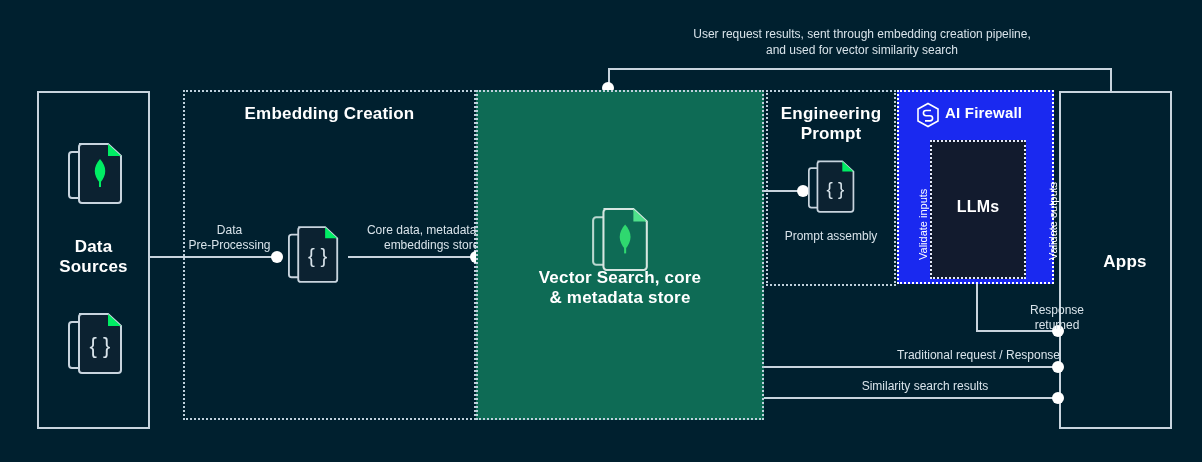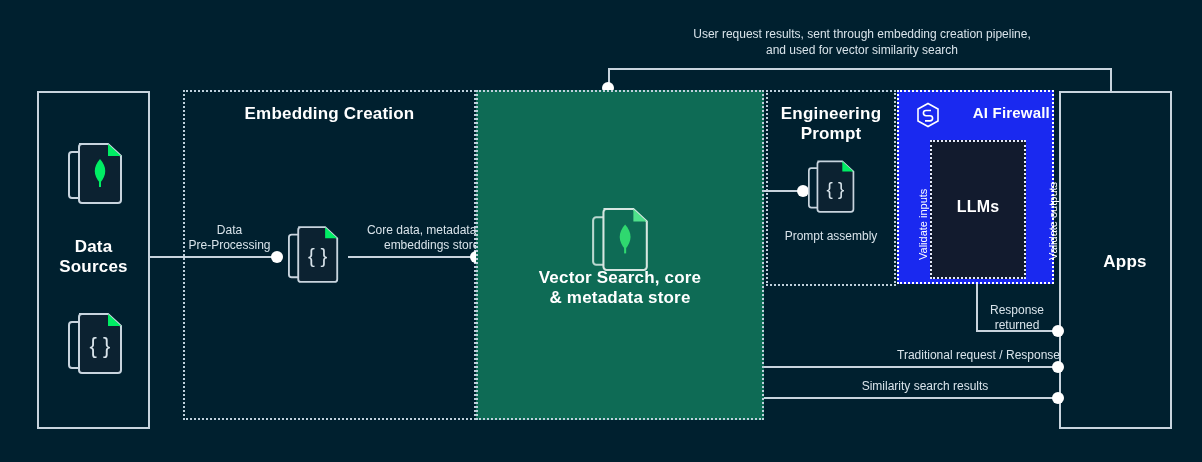--- a/index.html
+++ b/index.html
@@ -73,21 +73,21 @@
   #prompt-title { position:absolute; left:766px; top:104px; width:130px; font-size:17px; }
   #prompt-assembly-label { position:absolute; left:766px; top:229px; width:130px; font-size:12px; }
 
   #firewall-box {
     left: 897px; top: 90px; width: 157px; height: 194px;
     background: #1A29F0;
     border: 2px dotted #FFFFFF;
   }
   #firewall-title {
     position:absolute; left:945px; top:104px; width:105px;
-    font-size:15px; text-align:right;
+    font-size:15px; text-align:left;
   }
   #firewall-logo { position:absolute; left:915px; top:102px; width:26px; height:26px; }
   #llm-box {
     left: 930px; top: 140px; width: 96px; height: 139px;
     border: 2px dotted #E6EAF8;
     background: #121B2E;
   }
   #llm-label { position:absolute; left:930px; top:198px; width:96px; font-size:16px; }
   .vert-label {
     position: absolute;
@@ -102,21 +102,21 @@
   #apps-box { left: 1059px; top: 91px; width: 113px; height: 338px; }
   #apps-title { position:absolute; left:1059px; top:252px; width:132px; font-size:17px; }
 
   
   #top-caption {
     position:absolute; left:612px; top:26px; width:500px;
     font-size:12px; line-height:1.35;
   }
   #data-preproc-label { position:absolute; left:182px; top:223px; width:95px; font-size:12px; }
   #core-data-label { position:absolute; left:345px; top:223px; width:180px; font-size:12px; }
-  #response-returned-label { position:absolute; left:977px; top:303px; width:80px; font-size:12px; }
+  #response-returned-label { position:absolute; left:977px; top:303px; width:80px; font-size:12px;padding-left:40px; }
   #traditional-label { position:absolute; left:790px; top:348px; width:270px; font-size:12px; text-align:right; }
   #similarity-label { position:absolute; left:790px; top:379px; width:270px; font-size:12px; text-align:center; }
 
   
   .doc-icon { position: absolute; }
 </style>
 </head>
 <body>
 
 <div id="canvas">

